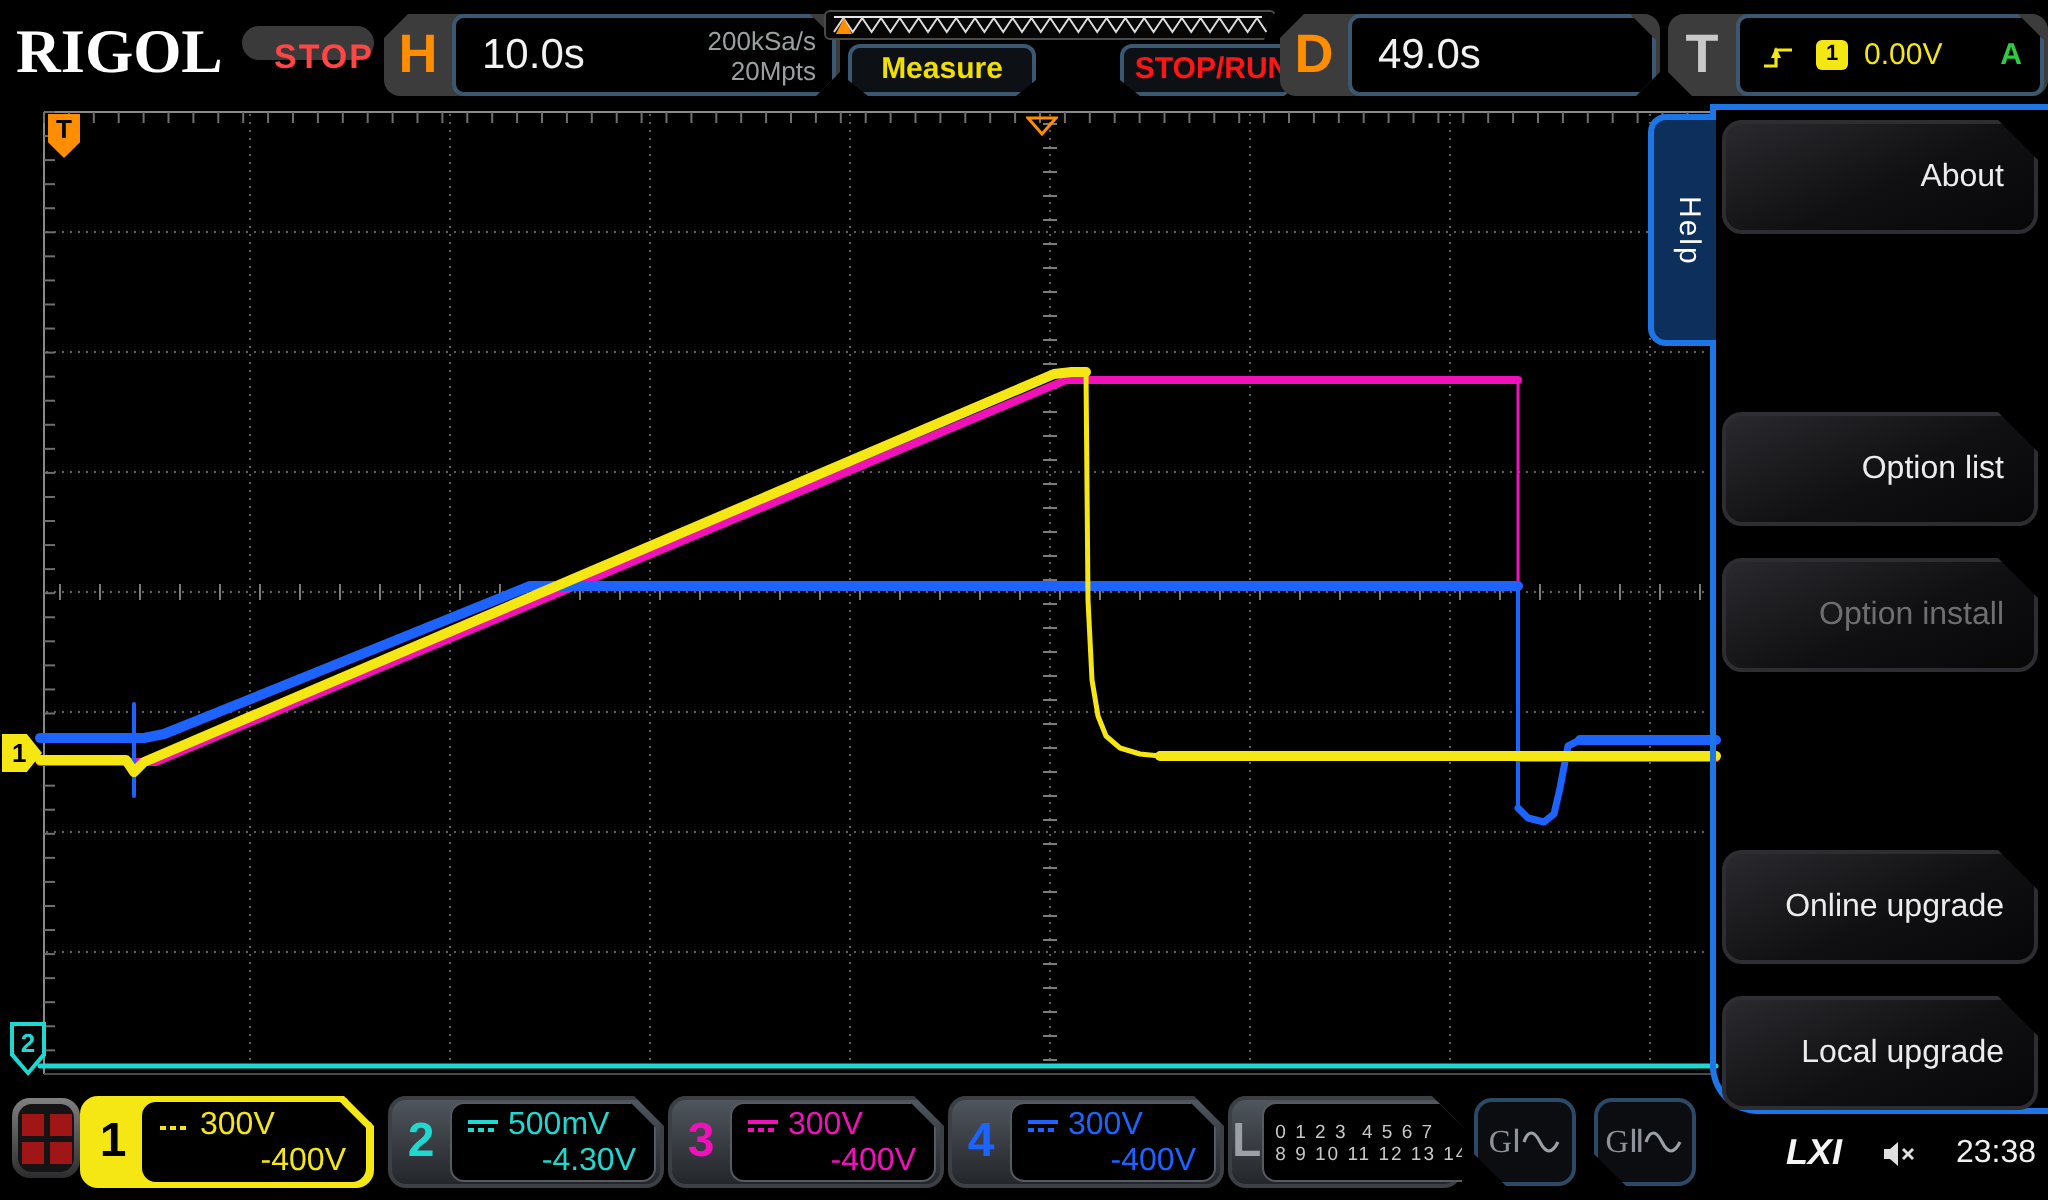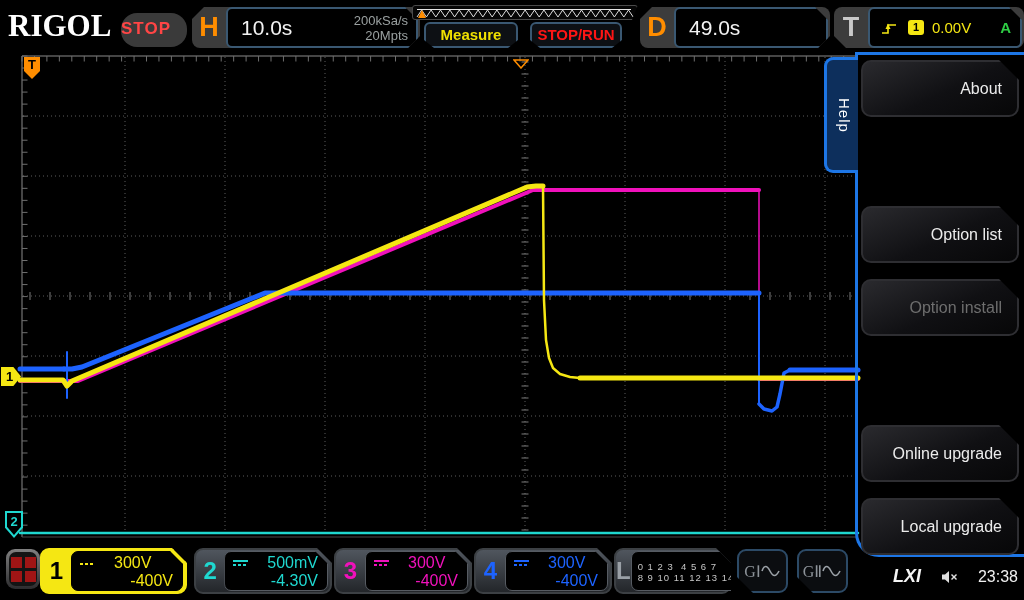--- a/index.html
+++ b/index.html
@@ -3,40 +3,40 @@
 <meta charset="utf-8">
 <style>
   html,body{margin:0;padding:0;background:#000;}
   #screen{position:relative;width:1024px;height:600px;background:#000;overflow:hidden;
           font-family:"Liberation Sans",sans-serif;-webkit-font-smoothing:antialiased;}
   .abs{position:absolute;box-sizing:border-box;}
 
   
   .brand{left:8px;top:8px;font-family:"Liberation Serif",serif;font-weight:bold;
          font-size:31px;color:#ffffff;letter-spacing:0px;}
-  .stopbadge{left:121px;top:13px;width:66px;height:34px;background:#3a3a3a;border-radius:16px;
-         color:#ff4545;font-weight:bold;font-size:17px;text-align:left;line-height:31px;letter-spacing:1px;}
+  .stopbadge{left:121px;top:13px;width:66px;height:17px;background:#3a3a3a;border-radius:16px;
+         color:#ff4545;font-weight:bold;font-size:17px;text-align:right;line-height:31px;letter-spacing:1px;}
   .tabgroup{top:7px;height:41px;background:#3c3c3c;border-radius:8px;display:flex;align-items:center;}
   #hgroup{left:192px;width:228px;clip-path:polygon(12px 0,100% 0,100% calc(100% - 12px),calc(100% - 12px) 100%,0 100%,0 12px);}
   #dgroup{left:640px;width:190px;clip-path:polygon(12px 0,100% 0,100% calc(100% - 12px),calc(100% - 12px) 100%,0 100%,0 12px);}
   #tgroup{left:834px;width:190px;clip-path:polygon(0 0,100% 0,100% 100%,12px 100%,0 calc(100% - 12px));}
   .groupletter{width:34px;text-align:center;font-weight:bold;font-size:27px;color:#ff8d00;}
   .groupletter.gray{color:#c9c9c9;}
   .innerbox{flex:1;height:37px;margin-right:2px;background:#000;border:2px solid #3a5872;border-radius:6px;
             clip-path:polygon(0 0,calc(100% - 13px) 0,100% 13px,100% 100%,0 100%);
             display:flex;align-items:center;}
   .tbval{color:#f2f2f2;font-size:21px;margin-left:13px;}
   .memcol{margin-left:auto;margin-right:8px;text-align:right;color:#9aa0a0;font-size:13px;line-height:15px;}
   #membar{left:412px;top:5px;width:226px;height:15px;background:#060606;border:1px solid #4a4a4a;border-radius:3px;
           clip-path:polygon(0 0,100% 0,calc(100% - 6px) 100%,0 100%);}
   .topbtn{top:22px;height:26px;background:#0d1014;border:2px solid #3a5872;border-radius:6px;
           font-weight:bold;font-size:15px;text-align:center;line-height:22px;
           clip-path:polygon(0 0,100% 0,100% calc(100% - 8px),calc(100% - 10px) 100%,10px 100%,0 calc(100% - 8px));}
   #measurebtn{left:424px;width:94px;color:#f0e000;}
-  #stoprunbtn{left:530px;width:92px;color:#ff1515;}
+  #stoprunbtn{left:560px;width:92px;color:#ff1515;}
   .trigicon{margin-left:10px;}
   .trigbadge{width:16px;height:15px;background:#f5e713;border-radius:3px;color:#000;font-weight:bold;
              font-size:11px;text-align:center;line-height:15px;margin-left:10px;}
   .triglevel{color:#f5e713;font-size:15px;margin-left:8px;}
   .trigmode{margin-left:auto;margin-right:9px;color:#2ecc44;font-weight:bold;font-size:15px;}
 
   
   #scope-svg{left:0;top:0;width:1024px;height:600px;pointer-events:none;}
 
   
@@ -76,21 +76,21 @@
   .chbox{top:548px;height:46px;border:2px solid #3c4044;border-radius:9px;background:linear-gradient(#50565e,#23262a);
          display:flex;clip-path:polygon(0 0,calc(100% - 15px) 0,100% 15px,100% 100%,0 100%);}
   .chbox.selected{border-color:var(--ch);background:var(--ch);}
   .chnum{width:29px;display:flex;align-items:center;justify-content:center;
          font-weight:bold;font-size:24px;color:var(--ch);}
   .chbox.selected .chnum{color:#000;}
   .chval{flex:1;margin:1px 2px 1px 0;background:#000;border:1px solid #565b62;border-radius:7px;
          clip-path:polygon(0 0,calc(100% - 13px) 0,100% 13px,100% 100%,0 100%);
          padding:3px 9px 2px 8px;display:flex;flex-direction:column;justify-content:center;}
   .chbox.selected .chval{border-color:#000;}
-  .chrow1{display:flex;align-items:center;gap:19px;color:var(--ch);font-size:16px;line-height:18px;}
+  .chrow1{display:flex;align-items:center;gap:5px;color:var(--ch);font-size:16px;line-height:18px;}
   .chrow2{text-align:right;color:var(--ch);font-size:16px;line-height:18px;}
   .coup{display:inline-block;width:15px;}
   .coup .solid{height:2px;background:var(--ch);}
   .coup .dash{height:2px;margin-top:2px;
         background:repeating-linear-gradient(90deg,var(--ch) 0 3px,transparent 3px 5px);}
   .lrow{color:#c8c8c8;font-size:9.5px;line-height:11px;letter-spacing:1px;white-space:pre;text-align:left;}
   .genbox{top:549px;width:51px;height:44px;border:2px solid #2c4a66;border-radius:9px;background:#0b0d10;
           clip-path:polygon(0 0,100% 0,100% 100%,16px 100%,0 calc(100% - 16px));
           display:flex;flex-direction:row;align-items:center;justify-content:center;}
   .genlabel{font-family:"Liberation Serif",serif;font-size:16px;color:#8d9399;line-height:15px;}

